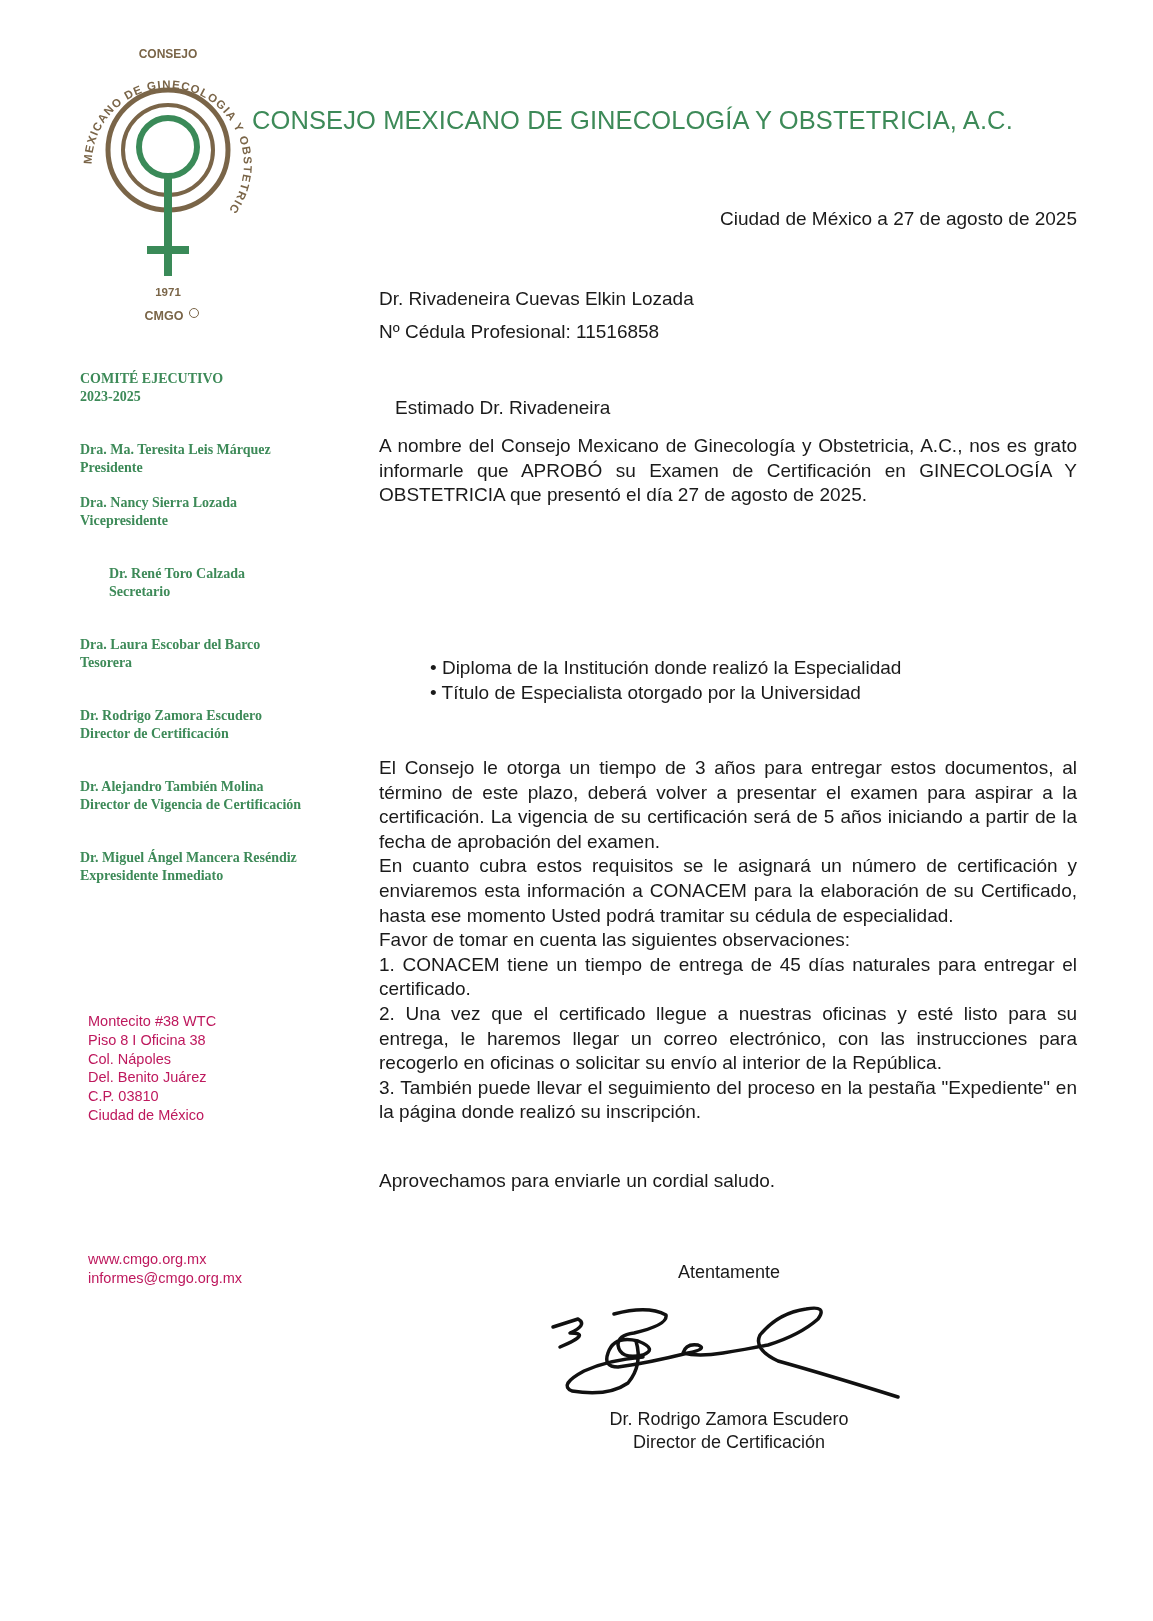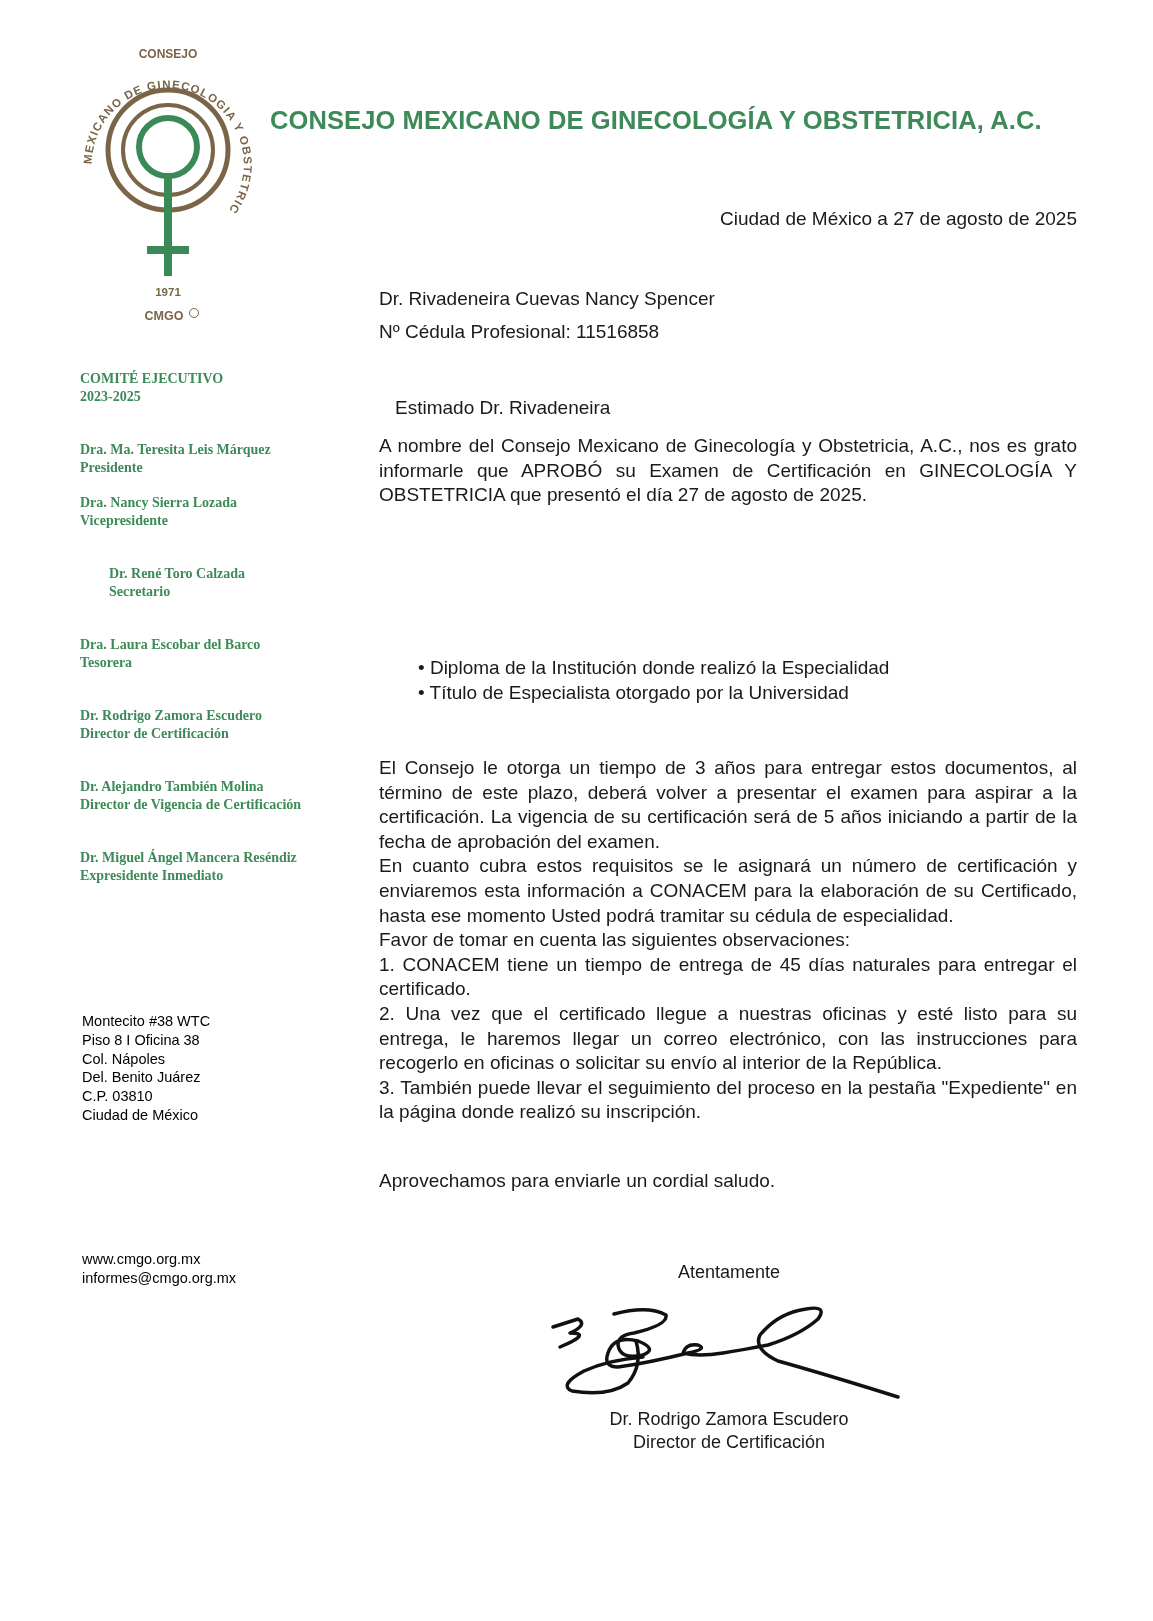--- a/index.html
+++ b/index.html
@@ -1,33 +1,33 @@
 <!DOCTYPE html>
 <html><head>
 <meta charset="utf-8">
 <style>
   html, body { margin: 0; padding: 0; background: #ffffff; }
   body { width: 1153px; height: 1621px; position: relative; overflow: hidden;
          font-family: "Liberation Sans", sans-serif; color: #1a1a1a; }
   .abs { position: absolute; }
   #logo { left: 78px; top: 40px; width: 180px; height: 290px; }
-  #org-title { left: 270px; top: 106px; font-size: 25.5px; font-weight: bold; color: #3d8a58;
+  #org-title { left: 252px; top: 106px; font-size: 25.5px; font-weight: normal; color: #3d8a58;
                letter-spacing: 0.1px; white-space: nowrap; }
   #date { right: 76px; top: 207px; font-size: 19px; white-space: nowrap; }
   .body-text { font-size: 19px; line-height: 24.6px; }
   #recipient { left: 379px; top: 287px; }
   #recipient div { height: 33px; }
   #salutation { left: 379px; top: 396px; margin-left: 16px; }
   #para1 { left: 379px; top: 434px; width: 698px; text-align: justify; }
   #bullets { left: 418px; top: 656px; }
-  #bullets div { height: 24.6px; white-space: nowrap; }
+  #bullets div { height: 24.6px; white-space: nowrap; margin-left: 12px; }
   #para2 { left: 379px; top: 756px; width: 698px; text-align: justify; }
   #closing { left: 379px; top: 1169px; }
   .sidebar { left: 80px; font-size: 14px; font-weight: bold; color: #3d8a58; line-height: 18px; font-family: Liberation Serif, serif; }
-  .sidebar-plain { left: 82px; font-size: 14.5px; color: #000000; line-height: 18.8px; }
+  .sidebar-plain { left: 88px; font-size: 14.5px; color: #be185d; line-height: 18.8px; }
   #atentamente { left: 629px; width: 200px; top: 1262px; text-align: center; font-size: 18px; }
   #signature { left: 548px; top: 1305px; width: 370px; height: 95px; }
   #signer { left: 569px; width: 320px; top: 1408px; text-align: center; font-size: 18px; line-height: 23px; }
 </style>
 </head>
 <body>
 
 <div id="logo" class="abs">
   <svg width="180" height="290" viewBox="0 0 180 290">
     <defs>
@@ -45,21 +45,21 @@
     <text x="90" y="256" text-anchor="middle" font-family="Liberation Sans, sans-serif" font-weight="bold" font-size="11.5" fill="#7a6548">1971</text>
     <text x="86" y="280" text-anchor="middle" font-family="Liberation Sans, sans-serif" font-weight="bold" font-size="12.5" fill="#7a6548">CMGO</text>
     <circle cx="116" cy="273" r="4.5" fill="none" stroke="#7a6548" stroke-width="1"></circle>
   </svg>
 </div>
 
 <div id="org-title" class="abs">CONSEJO MEXICANO DE GINECOLOGÍA Y OBSTETRICIA, A.C.</div>
 <div id="date" class="abs body-text">Ciudad de México a 27 de agosto de 2025</div>
 
 <div id="recipient" class="abs body-text">
-  <div>Dr. Rivadeneira Cuevas Nancy Spencer</div>
+  <div>Dr. Rivadeneira Cuevas Elkin Lozada</div>
   <div>Nº Cédula Profesional: 11516858</div>
 </div>
 
 <div id="salutation" class="abs body-text">Estimado Dr. Rivadeneira</div>
 
 <div id="para1" class="abs body-text">
   <div>A nombre del Consejo Mexicano de Ginecología y Obstetricia, A.C., nos es grato informarle que APROBÓ su Examen de Certificación en GINECOLOGÍA Y OBSTETRICIA que presentó el día 27 de agosto de 2025.</div>
 </div>
 
 <div id="bullets" class="abs body-text">

